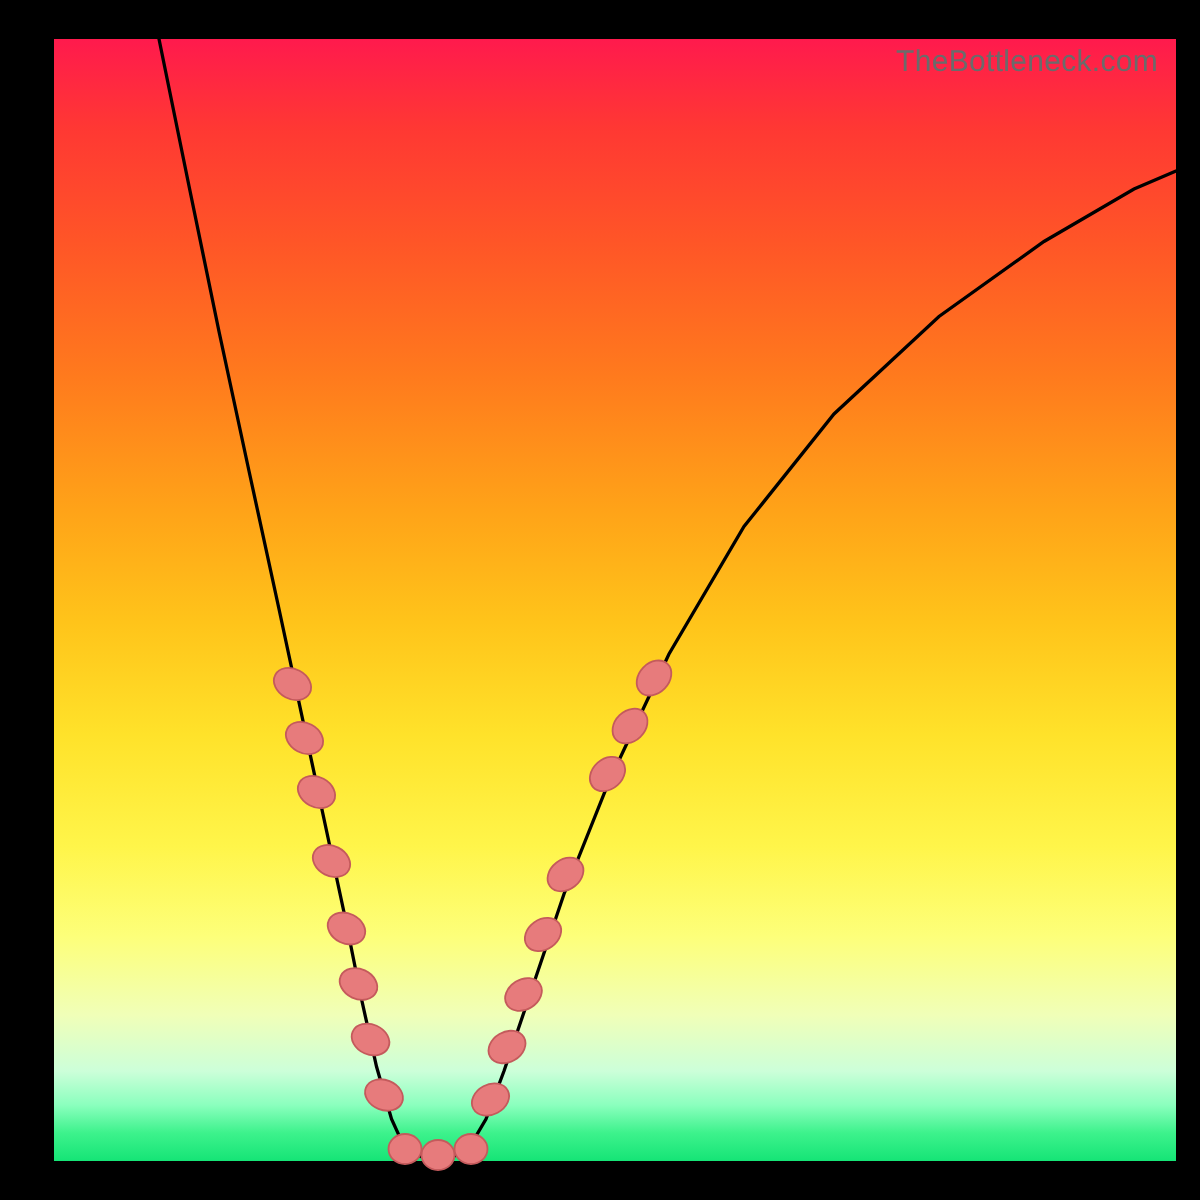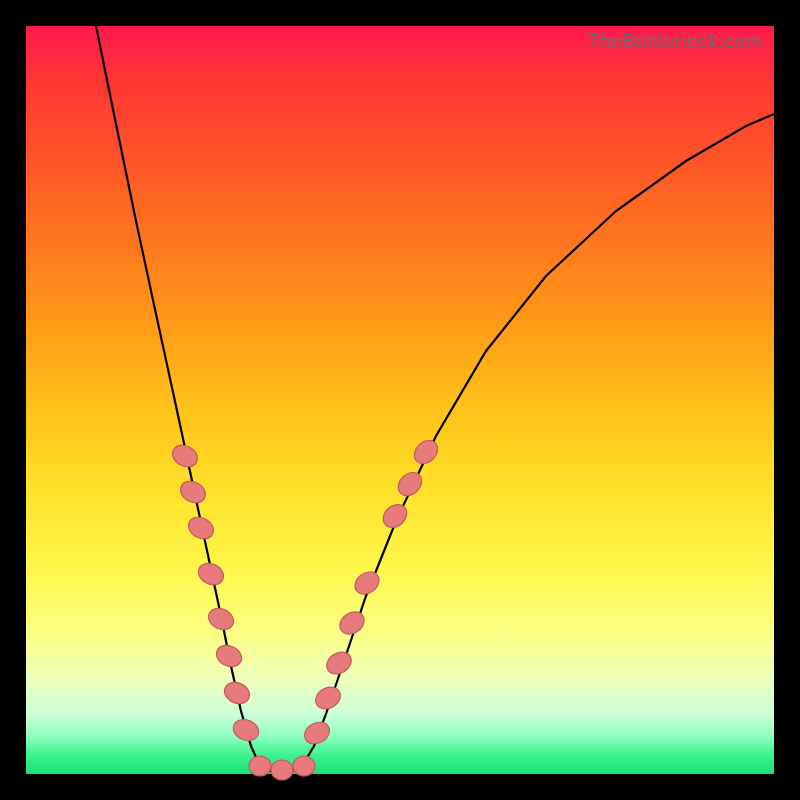--- a/index.html
+++ b/index.html
@@ -6,21 +6,21 @@
     margin: 0;
     padding: 0;
     width: 800px;
     height: 800px;
     background: #000;
     overflow: hidden;
     font-family: Arial, Helvetica, sans-serif;
   }
   .frame {
     position: absolute;
-    left: 26px;
+    left: 36px;
     top: 26px;
     width: 748px;
     height: 748px;
     background: linear-gradient(to bottom,
       #ff1a4d 0%,
       #ff3833 8%,
       #ff5527 18%,
       #ff7a1d 30%,
       #ffa318 42%,
       #ffc41a 52%,

